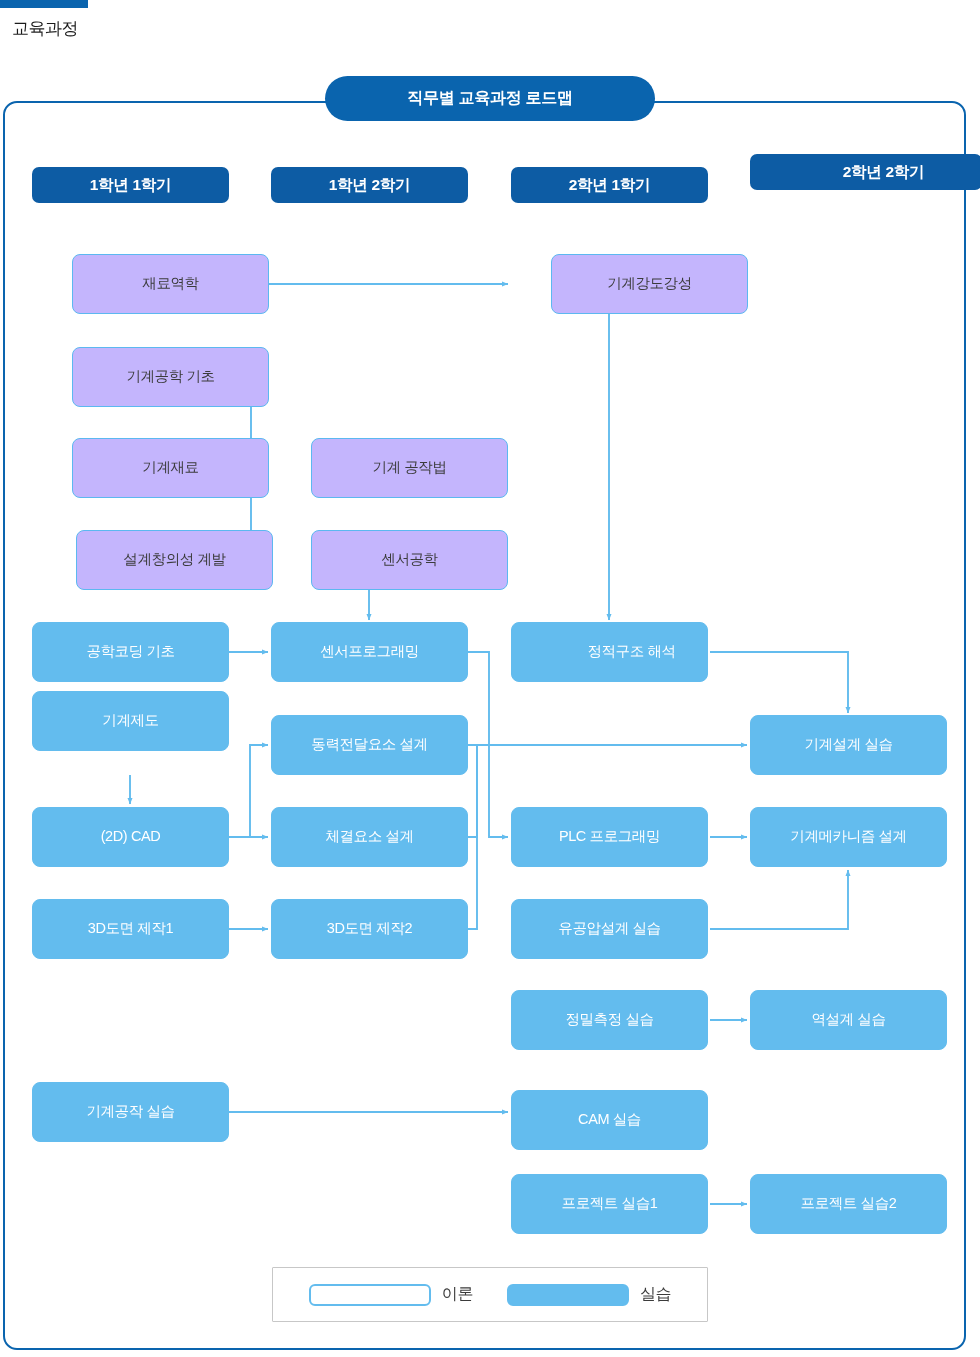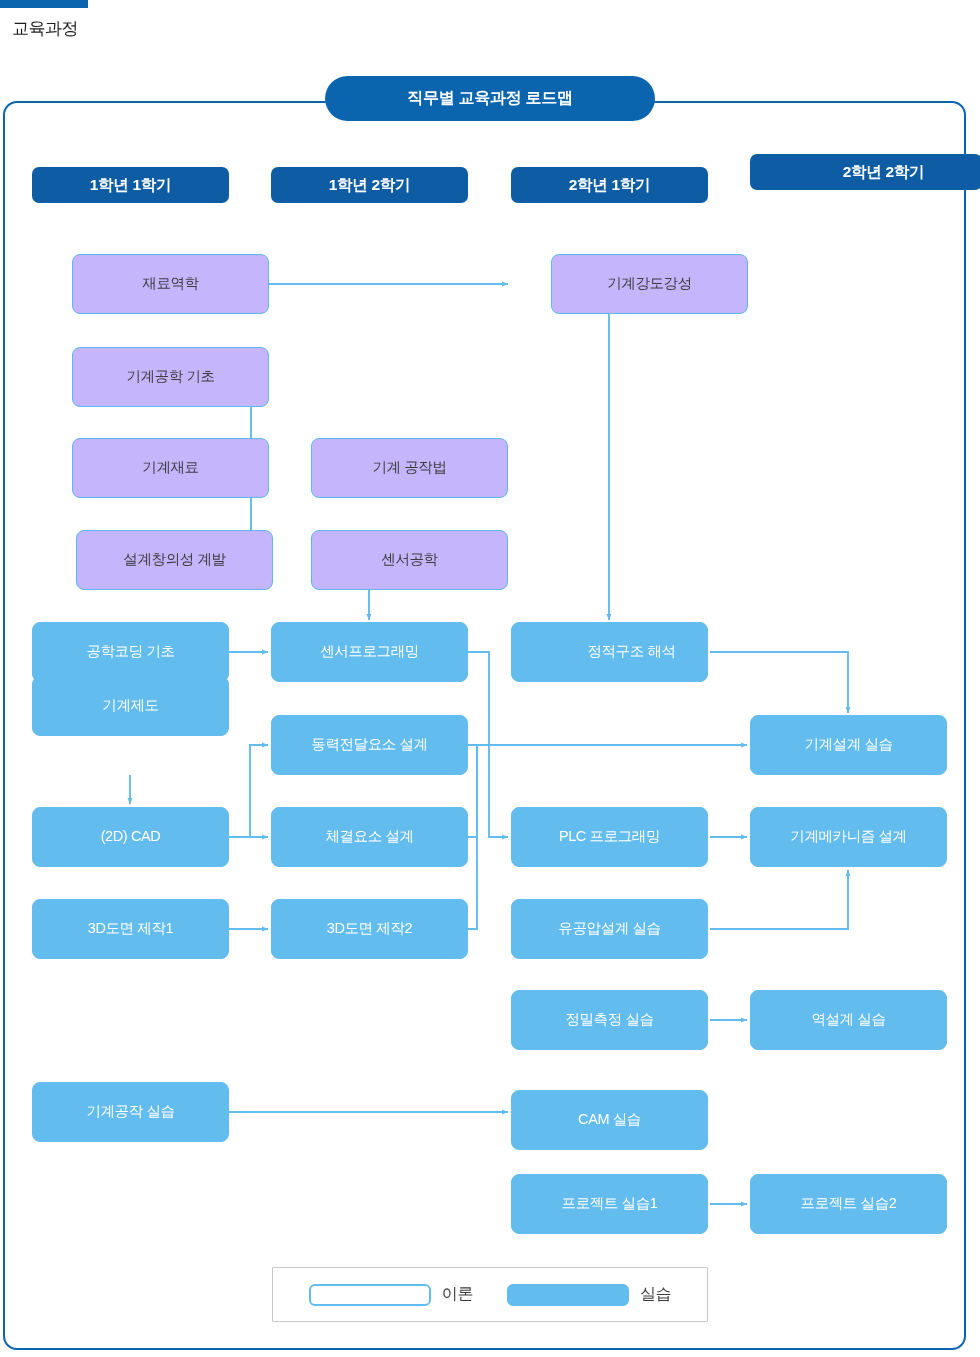--- a/index.html
+++ b/index.html
@@ -141,21 +141,21 @@
   <div class="sem c1">1학년 1학기</div>
   <div class="sem c2">1학년 2학기</div>
   <div class="sem c3">2학년 1학기</div>
   <div class="sem c4">2학년 2학기</div>
 
   <div class="node theory" style="left:32px;top:254px;">재료역학</div>
   <div class="node theory" style="left:32px;top:347px;">기계공학 기초</div>
   <div class="node theory" style="left:32px;top:438px;">기계재료</div>
   <div class="node theory" style="left:36px;top:530px;">설계창의성 계발</div>
   <div class="node practice" style="left:32px;top:622px;">공학코딩 기초</div>
-  <div class="node practice" style="left:32px;top:676px;">기계제도</div>
+  <div class="node practice" style="left:32px;top:691px;">기계제도</div>
   <div class="node practice" style="left:32px;top:807px;">(2D) CAD</div>
   <div class="node practice" style="left:32px;top:899px;">3D도면 제작1</div>
   <div class="node practice" style="left:32px;top:1082px;">기계공작 실습</div>
 
   <div class="node theory" style="left:271px;top:438px;">기계 공작법</div>
   <div class="node theory" style="left:271px;top:530px;">센서공학</div>
   <div class="node practice" style="left:271px;top:622px;">센서프로그래밍</div>
   <div class="node practice" style="left:271px;top:715px;">동력전달요소 설계</div>
   <div class="node practice" style="left:271px;top:807px;">체결요소 설계</div>
   <div class="node practice" style="left:271px;top:899px;">3D도면 제작2</div>

